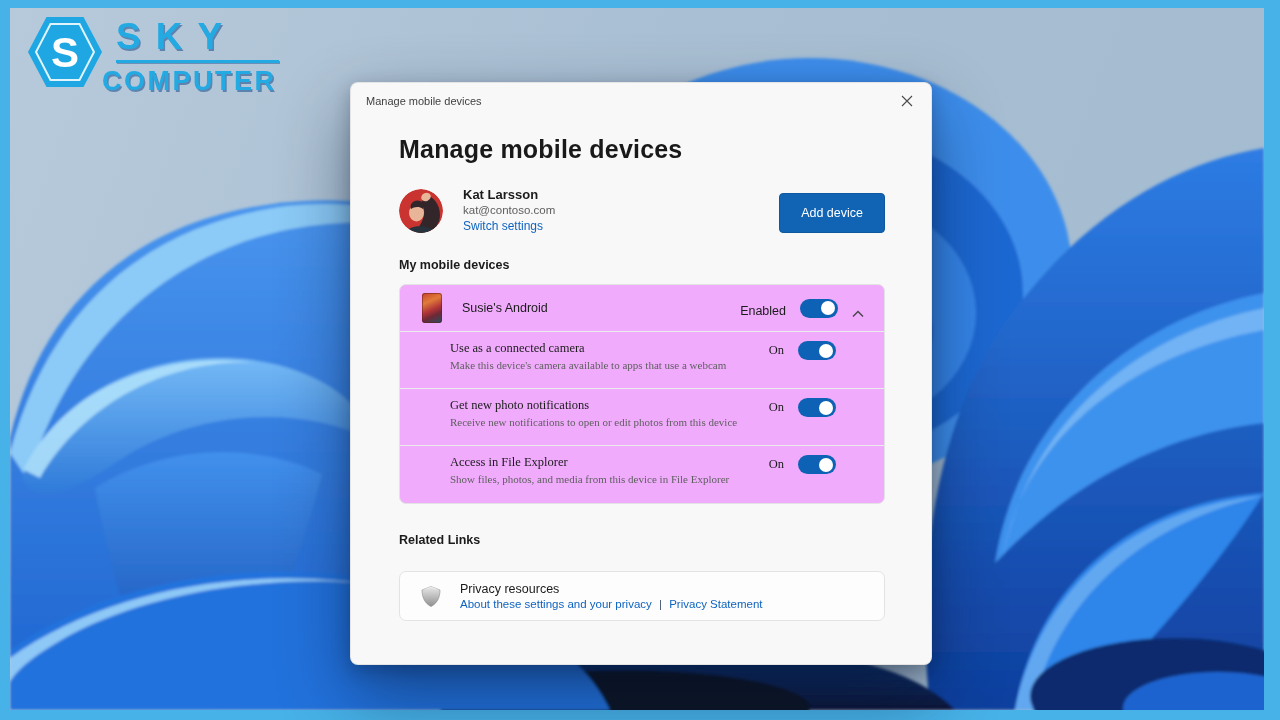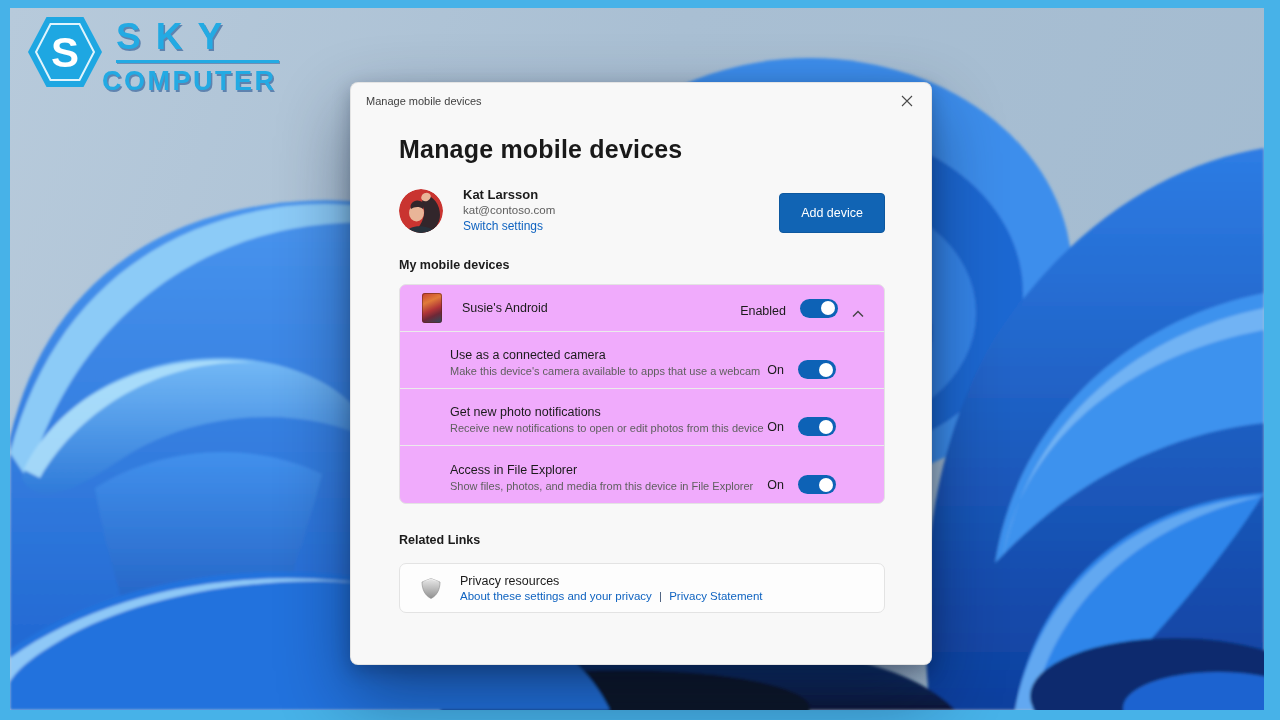--- a/index.html
+++ b/index.html
@@ -52,28 +52,28 @@
                  background:linear-gradient(155deg,#c8402e 0%,#e07b3a 30%,#b03437 55%,#6e2837 72%,#27505e 100%);
                  box-shadow:0 0 0 1px rgba(90,30,25,.5) inset; }
   .device-title { margin-left:20px; font-size:12.5px; color:#1b1b1b; }
   .device-right { margin-left:auto; display:flex; align-items:flex-end; }
   .state-label { font-size:12.5px; color:#1b1b1b; margin-right:14px; }
 
   .toggle { width:38px; height:19px; border-radius:10px; background:#0d62b6; position:relative; flex:0 0 38px; cursor:pointer; }
   .toggle .knob { position:absolute; right:3px; top:2.5px; width:14px; height:14px; border-radius:50%; background:#ffffff; }
   .chevron { margin-left:14px; display:flex; align-items:center; cursor:pointer; }
 
-  .opt-row { display:flex; align-items:flex-end; padding:9px 48px 9px 50px; border-bottom:1px solid #ebebeb; min-height:57px; }
+  .opt-row { display:flex; align-items:flex-start; padding:9px 48px 9px 50px; border-bottom:1px solid #ebebeb; min-height:57px;font-family:Liberation Serif, serif; }
   .opt-row:last-child { border-bottom:none; }
   .opt-text { width:318px; }
   .opt-title { font-size:12.5px; color:#1b1b1b; }
   .opt-desc { font-size:11px; color:#5f5f5f; line-height:1.35; margin-top:2px; }
   .opt-right { margin-left:auto; display:flex; align-items:center; }
 
-  .privacy-card { margin-top:16px; background:#fdfdfd; border:1px solid #e3e3e3; border-radius:7px;
+  .privacy-card { margin-top:24px; background:#fdfdfd; border:1px solid #e3e3e3; border-radius:7px;
                   display:flex; align-items:center; padding:0 20px; height:50px; }
   .privacy-text { margin-left:18px; }
   .privacy-title { font-size:12.5px; color:#1b1b1b; }
   .privacy-links { font-size:11.5px; margin-top:2px; }
   .privacy-links .lnk { color:#0f63c0; cursor:pointer; }
   .privacy-links .sep { color:#44597a; margin:0 4px; }
 </style>
 </head>
 <body>
 

